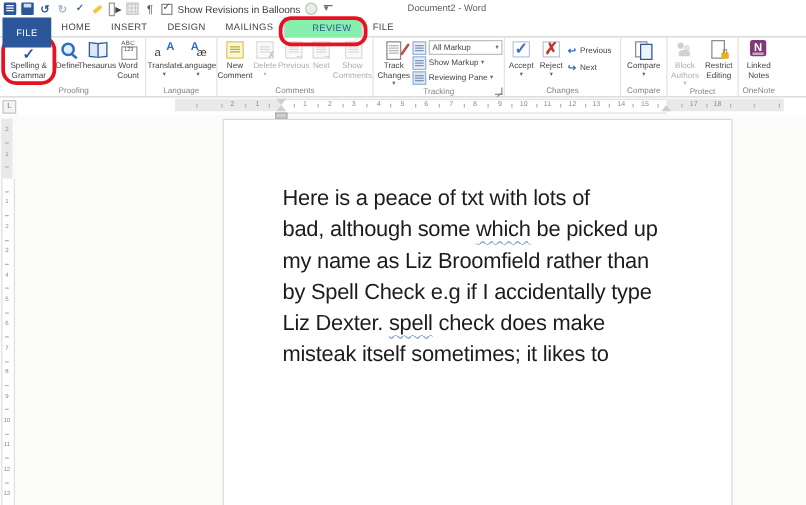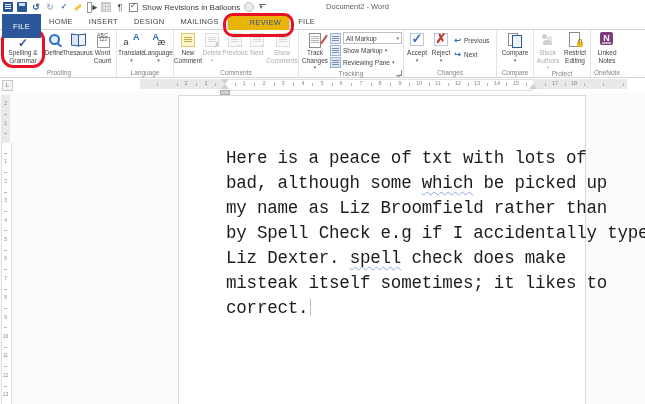--- a/index.html
+++ b/index.html
@@ -30,21 +30,21 @@
   .qmore{width:9px;height:8px;position:relative;}
   .qmore i{position:absolute;left:1px;right:1px;top:1px;height:1px;background:#6a6a6a;}
   .qmore b{position:absolute;left:1px;top:0px;color:#6a6a6a;font-size:7px;font-weight:normal;}
   .doc-title{position:absolute;left:295px;width:125px;top:2px;text-align:center;font-size:7.5px;color:#5d5d5d;white-space:nowrap;}
   
   .tabbar{position:absolute;top:14px;left:0;right:0;height:15px;display:flex;align-items:stretch;
           padding-left:2px;background:#fff;border-bottom:1px solid #d4d4d4;overflow:visible;z-index:5;}
   .tab{font-size:7.5px;letter-spacing:.3px;padding:0 8px;display:flex;align-items:center;color:#444;
        position:relative;white-space:nowrap;}
   .tab.file{background:#2b579a;color:#fff;padding:12px 11px;}
-  .tab.active{color:#2b579a;background:#eab308;border:1px solid #d4d4d4;border-bottom:none;margin-bottom:-1px;z-index:6;padding-left:22px;}
+  .tab.active{color:#2b579a;background:#86efac;border:1px solid #d4d4d4;border-bottom:none;margin-bottom:-1px;z-index:6;padding-left:22px;}
   .tab-ring{position:absolute;left:-5px;right:-5px;top:-2px;bottom:-7px;border:3px solid #e81123;
             border-radius:10px;pointer-events:none;z-index:30;}
   
   .ribbon{position:absolute;top:29px;left:0;right:0;height:48px;background:#fff;display:flex;
           align-items:stretch;padding-left:2px;border-bottom:1px solid #d4d4d4;z-index:4;}
   .rgroup{display:flex;flex-direction:column;border-right:1px solid #e4e4e4;padding:1px 1px 0;position:relative;}
   .rbuttons{display:flex;flex:1;align-items:stretch;}
   .glabel{text-align:center;font-size:6.5px;color:#848484;height:9px;line-height:9px;white-space:nowrap;}
   .bigbtn{display:flex;flex-direction:column;align-items:center;text-align:center;padding-top:2px;position:relative;}
   .blabel{font-size:6.5px;line-height:7.5px;color:#444;white-space:pre-line;margin-top:2px;}
@@ -113,21 +113,21 @@
   .ind-bot{position:absolute;width:0;height:0;border-left:4px solid transparent;border-right:4px solid transparent;border-bottom:5px solid #cfcfcf;}
   .ind-sq{position:absolute;width:8px;height:3px;background:#cfcfcf;border:1px solid #ababab;}
   
   .docarea{position:absolute;top:92px;left:0;right:0;bottom:0;background:#fbfbfa;}
   .vruler{position:absolute;left:1px;top:0;width:9px;bottom:0;}
   .vseg{position:absolute;left:0;width:9px;}
   .vseg.gray{background:#e9e9e9;}
   .vseg.white{background:#fff;border:1px solid #e0e0e0;border-top:none;border-bottom:none;}
   .vnum{position:absolute;left:0;width:9px;height:10px;margin-top:-5px;text-align:center;font-size:7px;line-height:10px;color:#8a8a8a;transform:scale(.7);}
   .vtick{position:absolute;left:3px;width:3px;height:1px;background:#b4b4b4;}
-  .page{position:absolute;left:178px;top:3px;width:406px;bottom:-1px;background:#fff;border:1px solid #d9d9d9;font-family:Liberation Mono, monospace;}
+  .page{position:absolute;left:178px;top:3px;width:406px;bottom:-1px;background:#fff;border:1px solid #d9d9d9;}
   .textblock{position:absolute;left:47px;top:50px;}
   .docline{height:25px;line-height:25px;font-size:17.5px;color:#1c1c1c;white-space:nowrap;letter-spacing:-.2px;}
   .sq{text-decoration:underline;text-decoration-style:wavy;text-decoration-color:#8fa8dc;
       text-decoration-thickness:1px;text-underline-offset:3px;text-decoration-skip-ink:none;}
   .caret{display:inline-block;width:1px;height:17px;background:#bdbdbd;vertical-align:-3px;margin-left:2px;}
 </style>
 </head>
 <body>
 
 <div class="app">
@@ -516,18 +516,17 @@
         <div class="vtick" style="top: 293.5px;"></div>
       </div>
     <div class="page">
       <div class="textblock" id="doclines">
           <div class="docline"><span>Here is a peace of txt with lots of</span></div>
           <div class="docline"><span>bad, although some </span><span class="sq">which</span><span> be picked up</span></div>
           <div class="docline"><span>my name as Liz Broomfield rather than</span></div>
           <div class="docline"><span>by Spell Check e.g if I accidentally type</span></div>
           <div class="docline"><span>Liz Dexter. </span><span class="sq">spell</span><span> check does make</span></div>
           <div class="docline"><span>misteak itself sometimes; it likes to</span></div>
-          <div class="docline"><span>correct.</span><span class="caret"></span></div>
         </div>
     </div>
   </div>
 
 </div>
 
 </body></html>

